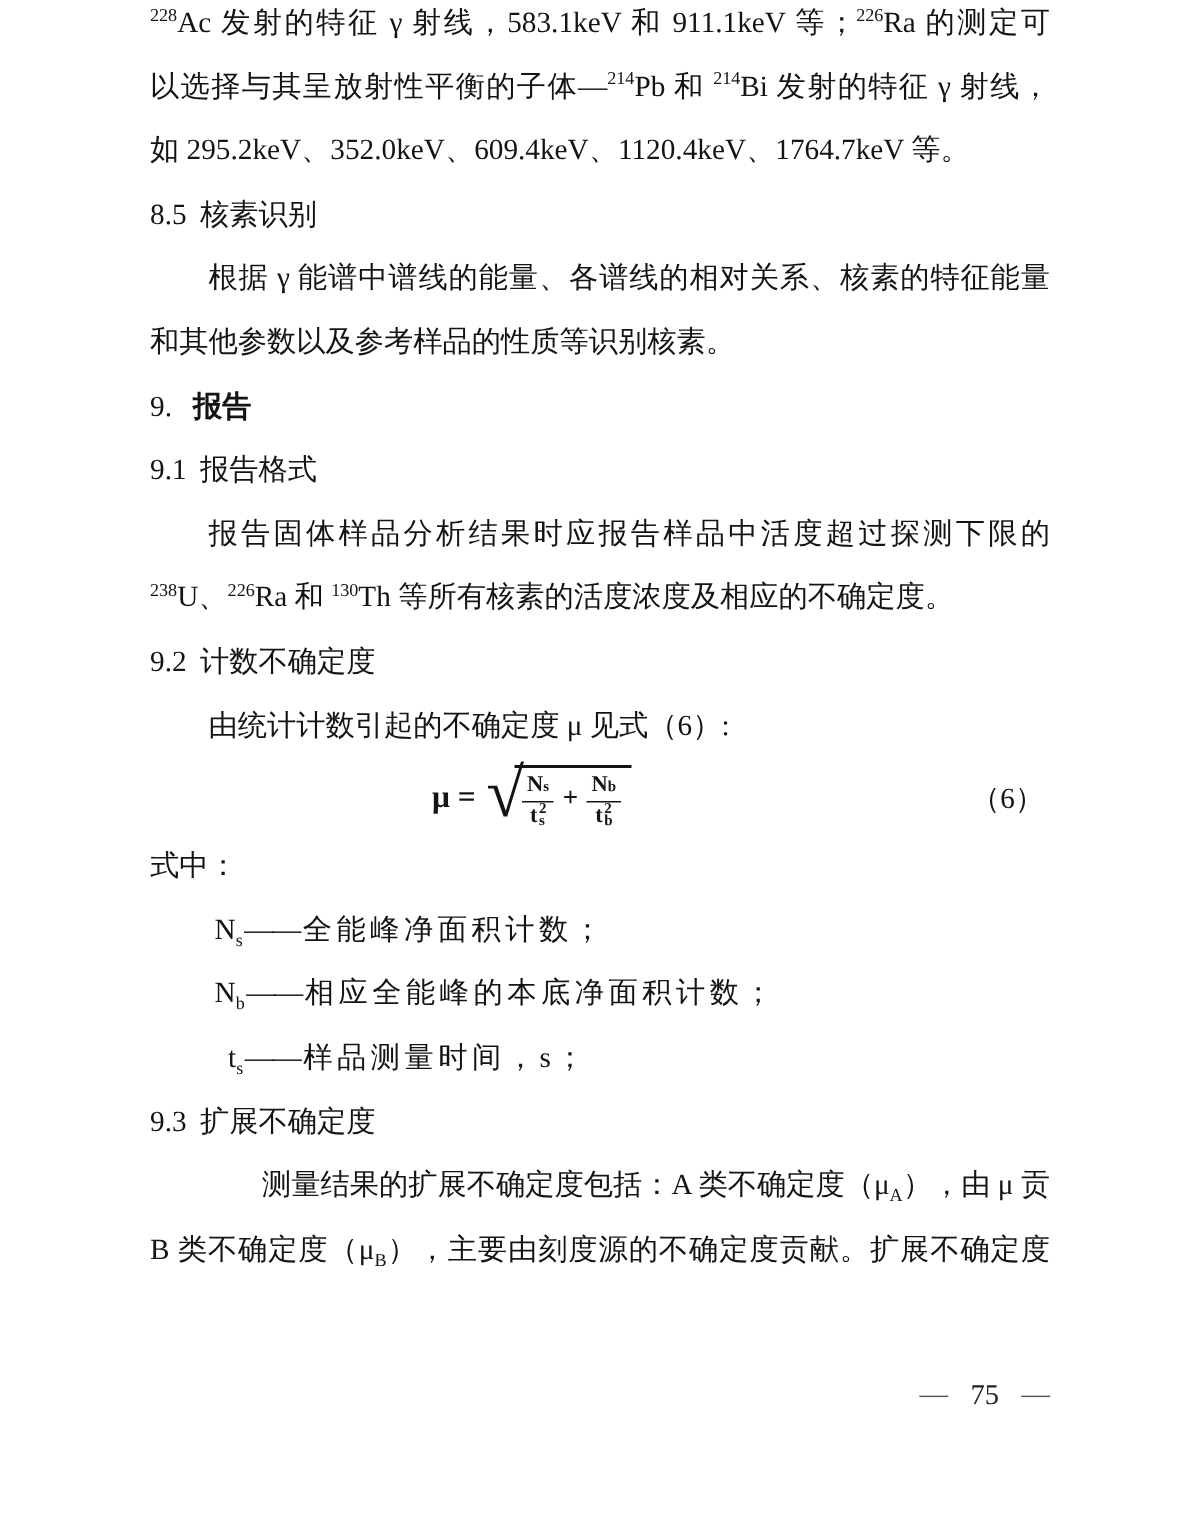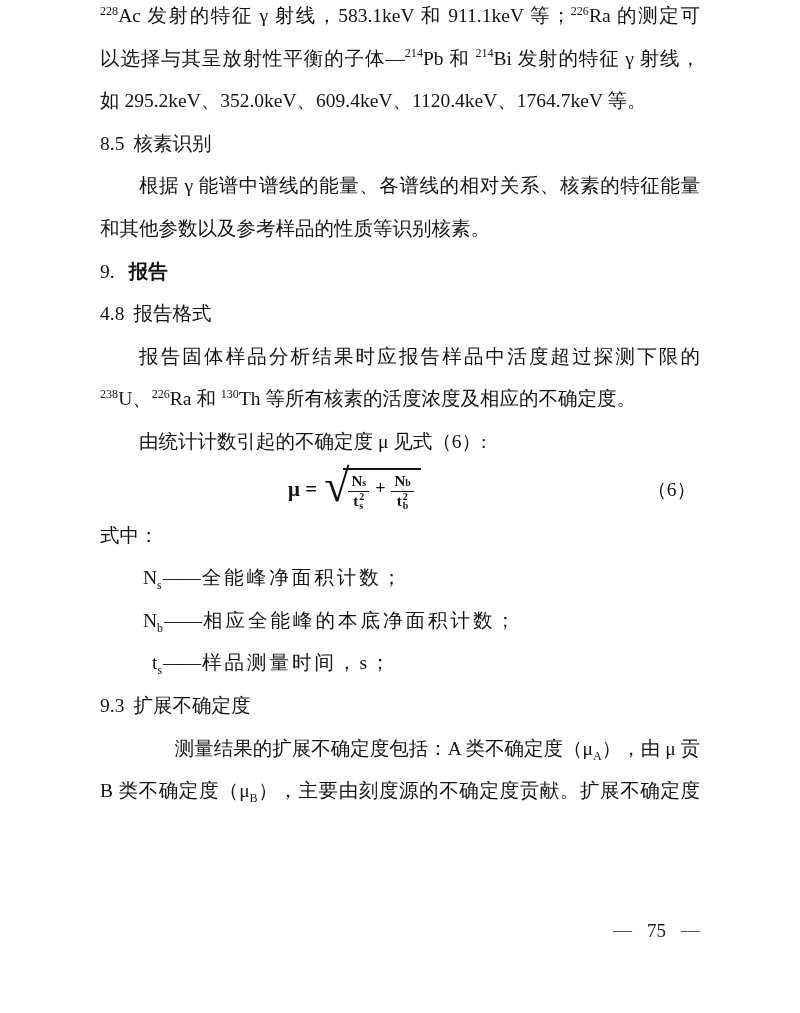--- a/index.html
+++ b/index.html
@@ -62,26 +62,29 @@
   </div>
 
   <div class="line jl ind"><span>根据 γ 能谱中谱线的能量、各谱线的相对关系、核素的特征能量</span></div>
   <div class="line ll"><span>和其他参数以及参考样品的性质等识别核素。</span></div>
 
   <div class="line heading major">
     <span class="h-num">9.</span><span class="h-title">报告</span>
   </div>
 
   <div class="line heading">
-    <span class="h-num">4.8</span><span class="h-title">报告格式</span>
+    <span class="h-num">9.1</span><span class="h-title">报告格式</span>
   </div>
 
   <div class="line jl ind"><span>报告固体样品分析结果时应报告样品中活度超过探测下限的</span></div>
   <div class="line ll"><sup>238</sup><span>U、</span><sup>226</sup><span>Ra 和 </span><sup>130</sup><span>Th 等所有核素的活度浓度及相应的不确定度。</span></div>
 
+  <div class="line heading">
+    <span class="h-num">9.2</span><span class="h-title">计数不确定度</span>
+  </div>
 
   <div class="line ll ind"><span>由统计计数引起的不确定度 μ 见式（6）:</span></div>
 
   <div class="formula-row">
     <span class="formula">
       <span class="f-lhs">μ =</span>
       <span class="f-rad">√</span>
       <span class="f-radicand">
         <span class="frac">
           <span class="fr-num">

